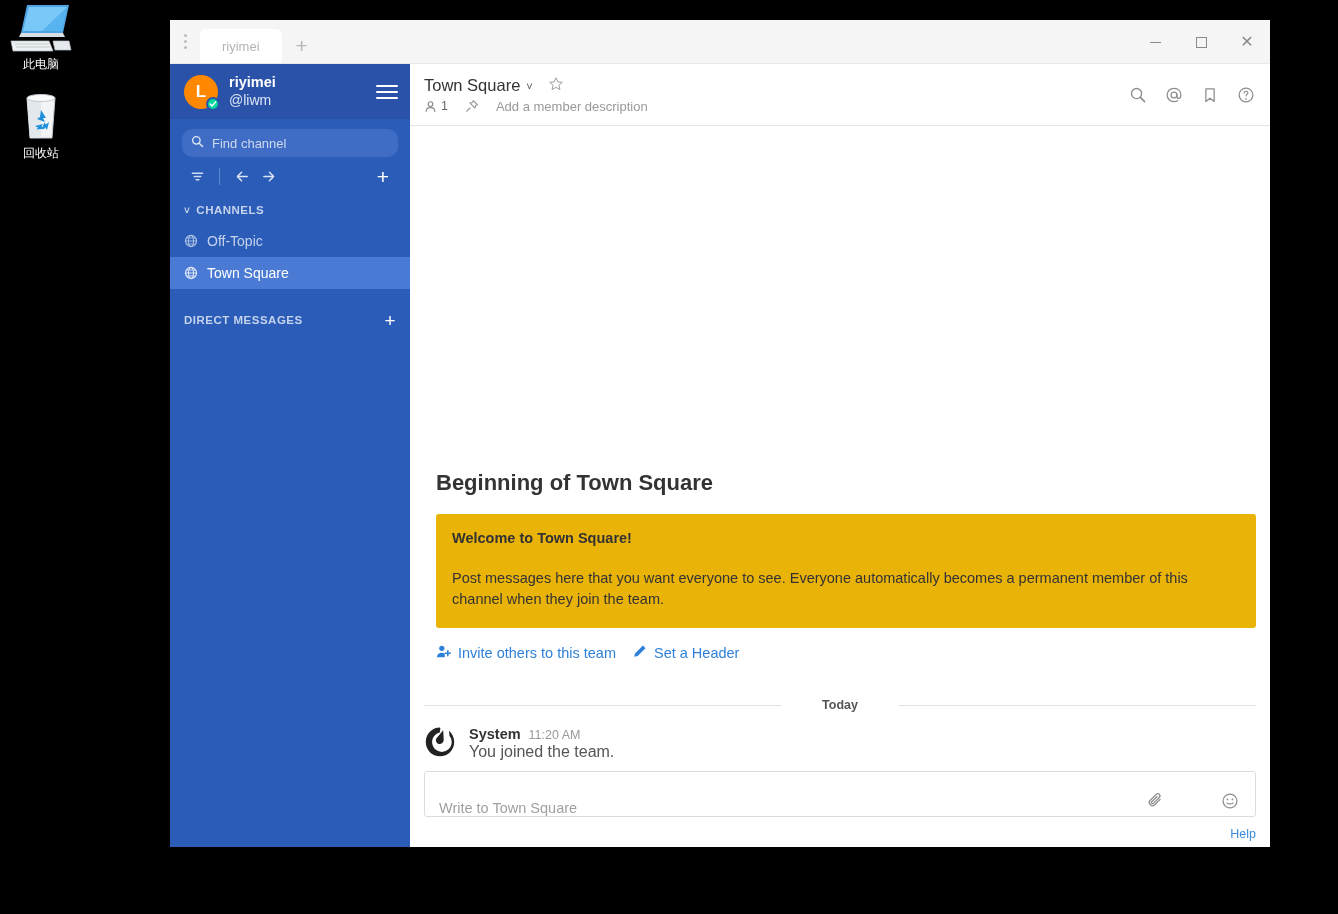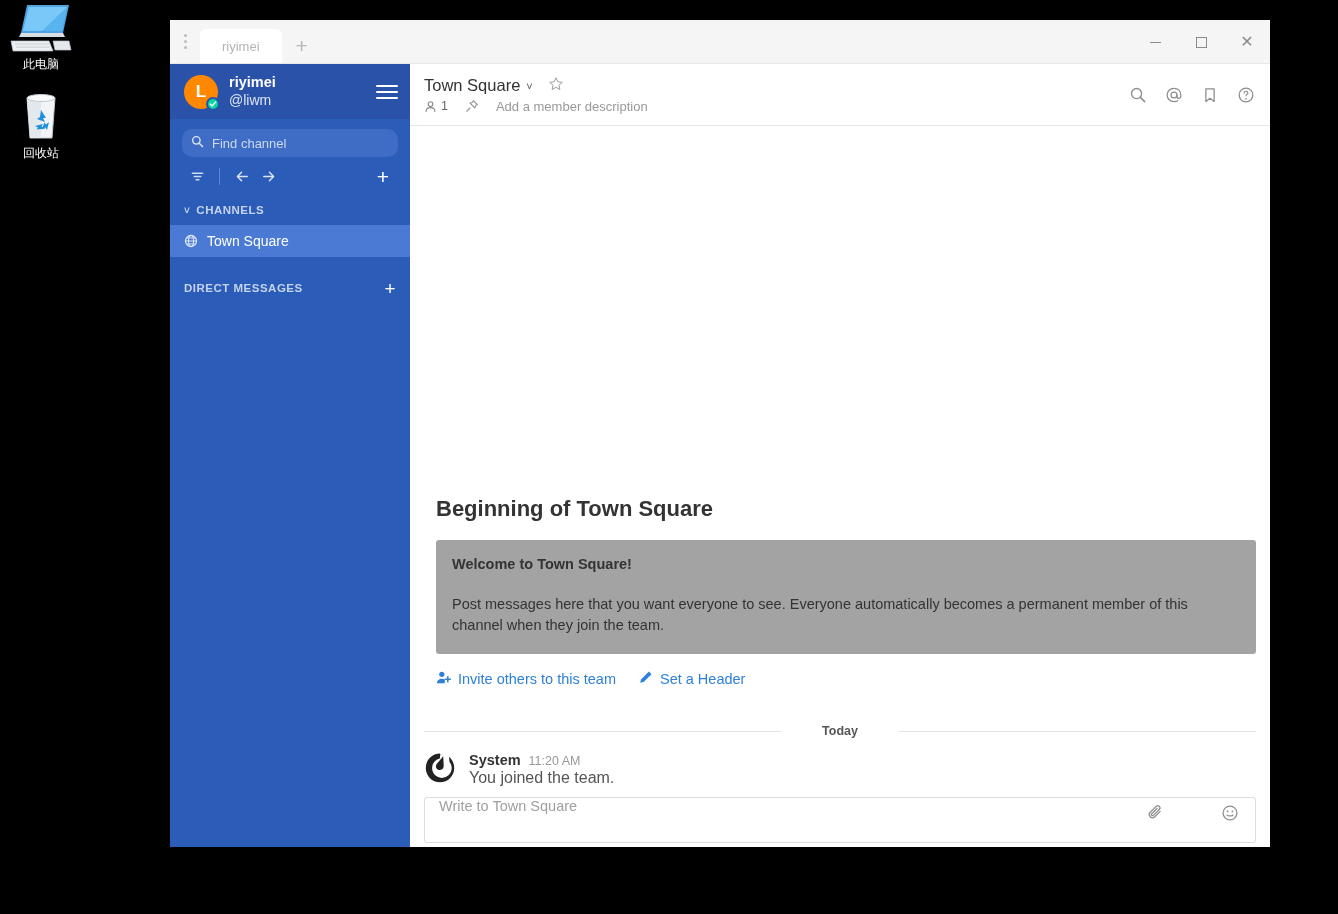--- a/index.html
+++ b/index.html
@@ -145,44 +145,44 @@
   #pin-btn svg { width: 14px; height: 14px; }
   #ch-desc { margin-left: 17px; font-size: 13px; color: #999; cursor: pointer; }
   #ch-actions { display: flex; align-items: center; gap: 16px; }
   .hicon { width: 20px; height: 20px; cursor: pointer; display:flex; align-items:center; justify-content:center; }
   .hicon svg { width: 18px; height: 18px; }
 
   #posts { flex: 1 1 auto; overflow: hidden; display: flex; flex-direction: column; justify-content: flex-end; padding: 0 14px; }
 
   #intro { padding: 0 0 8px 0; margin-left: 12px; }
   #intro-title { font-size: 22px; color: #333; font-weight: 600; margin-bottom: 18px; }
-  #welcome-box { background: #a3a3a3; border-radius: 3px; padding: 16px 16px 18px 16px; }
+  #welcome-box { background: #eab308; border-radius: 3px; padding: 16px 16px 18px 16px; }
   #welcome-title { font-size: 14.5px; font-weight: bold; color: #333; }
   #welcome-body { font-size: 14.5px; color: #333; margin-top: 22px; line-height: 1.45; }
-  #intro-actions { display: flex; align-items: center; gap: 22px; margin-top: 16px; }
+  #intro-actions { display: flex; align-items: center; gap: 16px; margin-top: 16px; }
   .iaction { display: flex; align-items: center; gap: 7px; color: #2f80d8; font-size: 14.5px; cursor: pointer; }
   .iaction svg { width: 15px; height: 15px; }
 
   #date-sep { display: flex; align-items: center; margin: 28px 0 10px 0; gap: 27px; }
   #date-sep .line { flex: 1 1 auto; height: 1px; background: #e2e2e2; }
   #date-sep .lbl { padding: 0 14px; font-size: 12.5px; color: #555; font-weight: 600; }
 
   .post { display: flex; padding: 4px 0 10px 0; }
   .post-avatar { width: 34px; height: 34px; flex: 0 0 34px; margin-right: 11px; display:flex; align-items:flex-start; }
   .post-avatar svg { width: 32px; height: 32px; }
   .post-main { flex: 1 1 auto; min-width: 0; }
   .post-head { display: flex; align-items: baseline; gap: 8px; }
   .post-user { font-size: 14.5px; font-weight: bold; color: #333; cursor: pointer; }
   .post-time { font-size: 12.5px; color: #999; }
   .post-text { font-size: 16px; color: #555; margin-top: 1px; }
 
   #composer-wrap { padding: 0 14px 4px 14px; }
   #composer {
     min-height: 46px; border: 1px solid #dcdcdc; border-radius: 3px;
-    display: flex; align-items: flex-start; padding: 0 10px 0 14px; background: #fff; gap: 44px;
+    display: flex; align-items: flex-end; padding: 0 10px 0 14px; background: #fff; gap: 44px;
   }
   #composer-placeholder { flex: 1 1 auto; font-size: 14.5px; color: #a0a0a0; }
   .cicon-btn { width: 30px; height: 30px; display:flex; align-items:center; justify-content:center; cursor:pointer; }
   .cicon-btn svg { width: 18px; height: 18px; }
   #help-row { height: 26px; display: flex; align-items: center; justify-content: flex-end; padding: 0 14px; }
   #help-link { font-size: 12.5px; color: #3b8cdd; cursor: pointer; }
 </style>
 </head>
 <body>
 
@@ -313,20 +313,32 @@
         <div class="stool">
           <span id="side-add">+</span>
         </div>
       </div>
 
       <div class="sec-header">
         <span class="chev">˅</span>
         <span class="lbl">CHANNELS</span>
       </div>
 
+      <div class="chan">
+        <span class="cicon">
+          <svg viewBox="0 0 16 16" xmlns="http://www.w3.org/2000/svg">
+              <circle cx="8" cy="8" r="6.3" fill="none" stroke="currentColor" stroke-width="1.4"></circle>
+              <ellipse cx="8" cy="8" rx="2.9" ry="6.3" fill="none" stroke="currentColor" stroke-width="1.1"></ellipse>
+              <line x1="1.7" y1="8" x2="14.3" y2="8" stroke="currentColor" stroke-width="1.1"></line>
+              <line x1="2.8" y1="4.6" x2="13.2" y2="4.6" stroke="currentColor" stroke-width="1"></line>
+              <line x1="2.8" y1="11.4" x2="13.2" y2="11.4" stroke="currentColor" stroke-width="1"></line>
+            </svg>
+        </span>
+        <span>Off-Topic</span>
+      </div>
 
       <div class="chan active">
         <span class="cicon">
           <svg viewBox="0 0 16 16" xmlns="http://www.w3.org/2000/svg">
               <circle cx="8" cy="8" r="6.3" fill="none" stroke="currentColor" stroke-width="1.4"></circle>
               <ellipse cx="8" cy="8" rx="2.9" ry="6.3" fill="none" stroke="currentColor" stroke-width="1.1"></ellipse>
               <line x1="1.7" y1="8" x2="14.3" y2="8" stroke="currentColor" stroke-width="1.1"></line>
               <line x1="2.8" y1="4.6" x2="13.2" y2="4.6" stroke="currentColor" stroke-width="1"></line>
               <line x1="2.8" y1="11.4" x2="13.2" y2="11.4" stroke="currentColor" stroke-width="1"></line>
             </svg>
@@ -472,15 +484,18 @@
             <svg viewBox="0 0 20 20" xmlns="http://www.w3.org/2000/svg">
                 <circle cx="10" cy="10" r="7.7" fill="none" stroke="#8d8d8d" stroke-width="1.4"></circle>
                 <circle cx="7.3" cy="8.2" r="1" fill="#8d8d8d"></circle>
                 <circle cx="12.7" cy="8.2" r="1" fill="#8d8d8d"></circle>
                 <path d="M6.6 12.2 c1 1.5 5.8 1.5 6.8 0" fill="none" stroke="#8d8d8d" stroke-width="1.4" stroke-linecap="round"></path>
               </svg>
           </span>
         </div>
       </div>
 
+      <div id="help-row">
+        <span id="help-link">Help</span>
+      </div>
     </div>
   </div>
 </div>
 
 </body></html>

